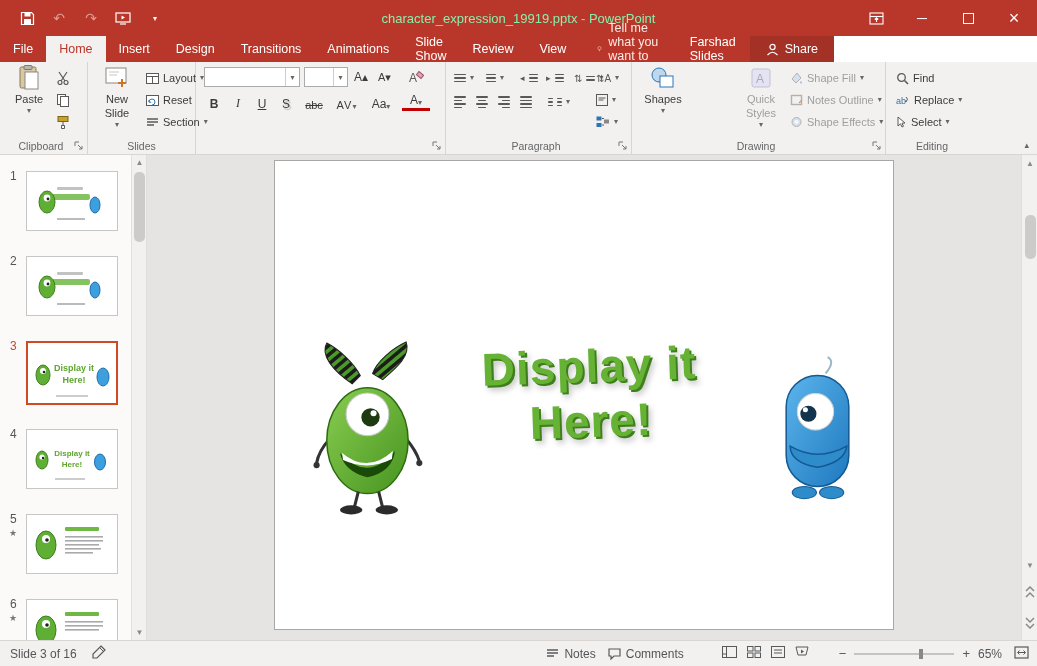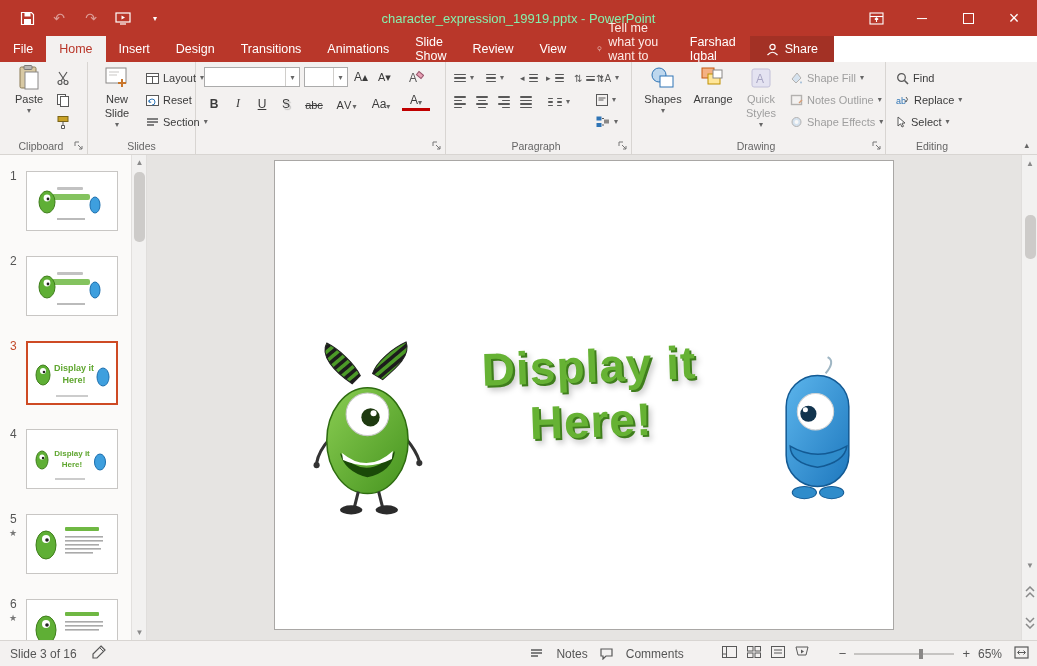--- a/index.html
+++ b/index.html
@@ -65,21 +65,21 @@
   .green-monster{position:absolute;left:36px;top:178px}
   .blue-monster{position:absolute;left:495px;top:192px}
 
   .vscroll{position:absolute;left:1021px;top:0;width:16px;height:485px;background:#F2F1F0;border-left:1px solid #E0DEDC}
   .vbtn{position:absolute;left:0;width:16px;display:flex;align-items:center;justify-content:center;color:#8A8A8A}
 
   
   .statusbar{position:absolute;left:0;top:640px;width:1037px;height:26px;background:var(--ribbon);border-top:1px solid var(--ribbon-border);display:flex;align-items:center;font-size:12px;color:#555}
   .sb-left{display:flex;align-items:center;gap:14px;padding-left:10px}
   .sb-right{margin-left:auto;display:flex;align-items:center;gap:12px;padding-right:8px}
-  .sb-item{display:flex;align-items:center;gap:13px}
+  .sb-item{display:flex;align-items:center;gap:5px}
   .viewbtns{display:flex;align-items:center;gap:10px;margin-left:26px}
   .zoomer{display:flex;align-items:center;gap:8px;margin-left:18px}
   .ztrack{position:relative;width:100px;height:2px;background:#C6C4C2}
   .zthumb{position:absolute;top:-4px;left:65px;width:4px;height:10px;background:#8A8887}
   .zsign{font-size:13px;color:#555}
 </style>
 </head>
 <body>
 
 <div class="window">
@@ -142,21 +142,21 @@
     <span class="tab">Review</span>
     <span class="tab">View</span>
     <span class="tellme">
       <svg width="12" height="14" viewBox="0 0 12 14">
           <circle cx="6" cy="5" r="4" fill="none" stroke="#fdeae6" stroke-width="1.1"></circle>
           <path d="M4.5 9.5 h3 M4.8 11.5 h2.4" stroke="#fdeae6" stroke-width="1.1"></path>
         </svg>
       <span>Tell me what you want to do...</span>
     </span>
     <span class="mb-right">
-      <span class="user">Farshad Iqbal</span>
+      <span class="user">Farshad Slides</span>
       <span class="share">
         <svg width="13" height="13" viewBox="0 0 13 13">
             <circle cx="6.5" cy="4" r="2.6" fill="none" stroke="#fff" stroke-width="1.2"></circle>
             <path d="M1.5 12 q5 -5.5 10 0" fill="none" stroke="#fff" stroke-width="1.2"></path>
           </svg>
         <span>Share</span>
       </span>
     </span>
   </div>
 
@@ -404,30 +404,20 @@
     <div class="rgroup" style="left:632px;width:254px">
       <div class="bigbtn" style="left:8px">
         <span class="bicon">
           <svg width="26" height="24" viewBox="0 0 26 24">
               <circle cx="9" cy="9" r="7" fill="#BDD7EE" stroke="#2E74B5"></circle>
               <rect x="10" y="10" width="13" height="11" fill="#fff" stroke="#2E74B5"></rect>
             </svg>
         </span>
         <span>Shapes</span>
         <span class="caret">▾</span>
-      </div>
-      <div class="bigbtn" style="left:58px">
-        <span class="bicon">
-          <svg width="26" height="24" viewBox="0 0 26 24">
-              <rect x="2" y="2" width="12" height="10" fill="#F4B183" stroke="#C55A11"></rect>
-              <rect x="8" y="8" width="12" height="10" fill="#FFE699" stroke="#BF9000"></rect>
-              <rect x="13" y="4" width="9" height="8" fill="#fff" stroke="#8A8886"></rect>
-            </svg>
-        </span>
-        <span>Arrange</span>
       </div>
       <div class="bigbtn dim" style="left:106px">
         <span class="bicon" style="opacity:.55">
           <svg width="24" height="24" viewBox="0 0 24 24">
               <rect x="3" y="3" width="18" height="18" rx="2" fill="#D9D9F3" stroke="#9A98C6"></rect>
               <text x="7" y="17" font-size="12" fill="#6B69A0" font-family="Liberation Sans">A</text>
             </svg>
         </span>
         <span>Quick</span>
         <span>Styles</span>

